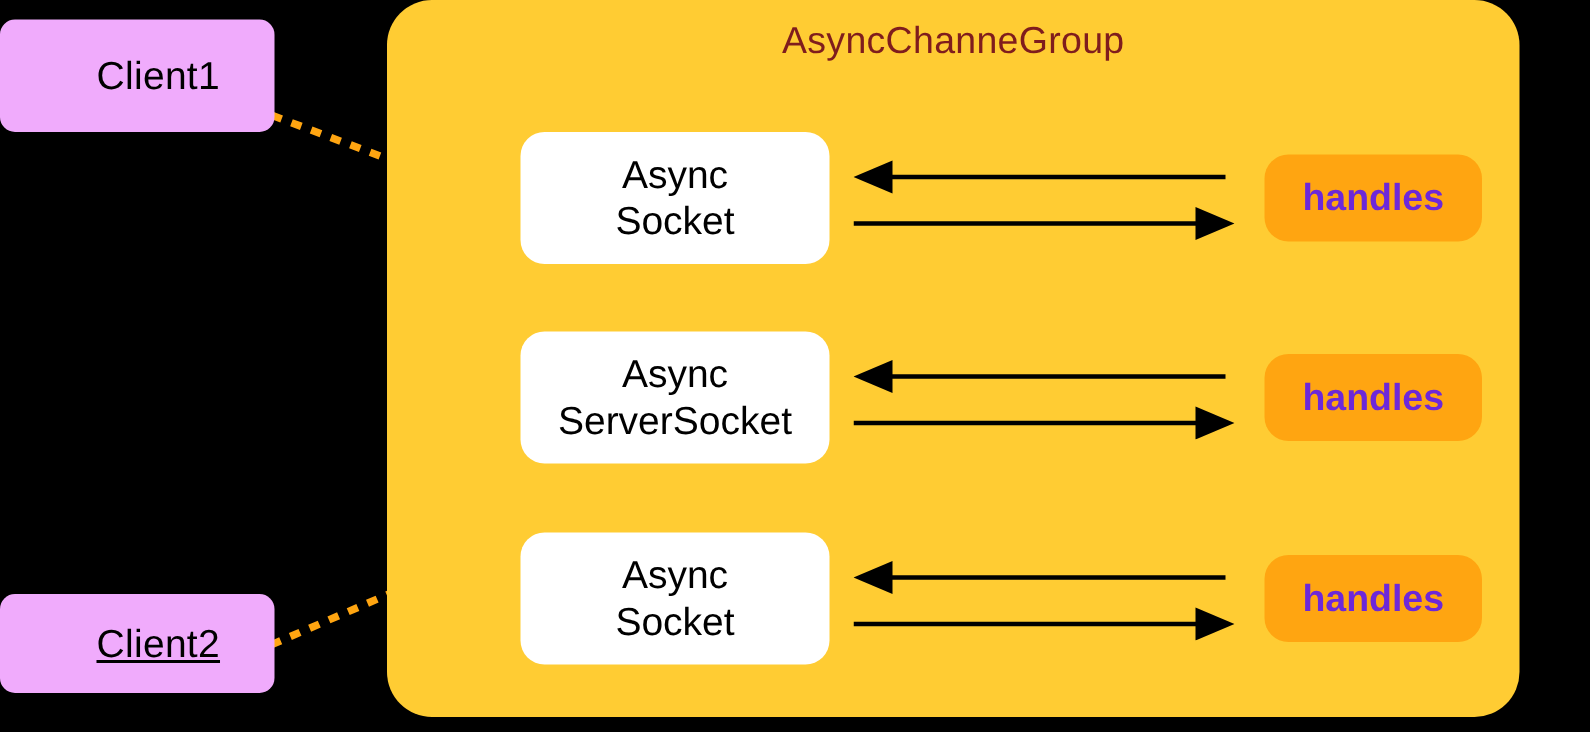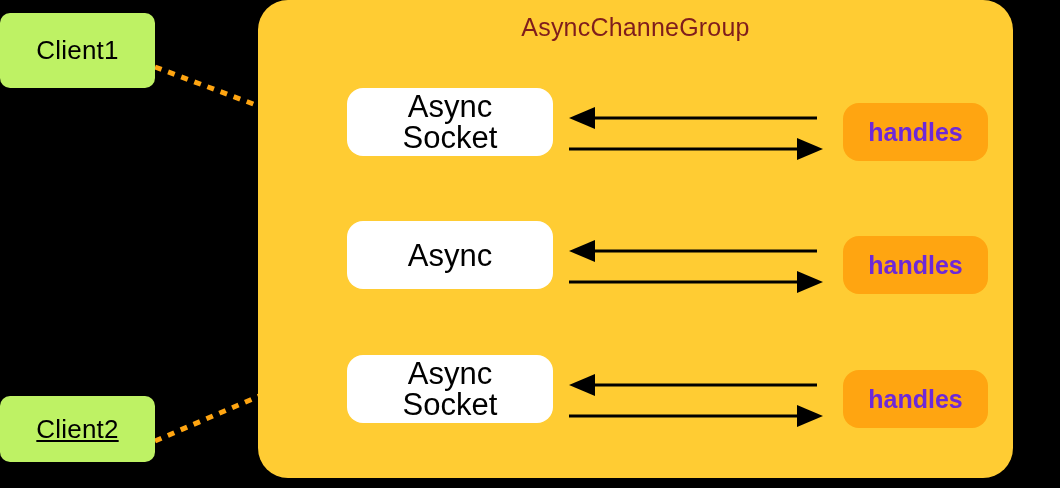--- a/index.html
+++ b/index.html
@@ -16,28 +16,29 @@
     height: 488px;
     background: #000000;
     overflow: hidden;
   }
 
   
   .client-box {
     position: absolute;
     left: 0px;
     width: 155px;
-    background: #bef264;
+    background: #f0abfc;
     border-radius: 10px;
     display: flex;
     align-items: center;
     justify-content: center;
     color: #000000;
     font-size: 26px;
     letter-spacing: 0.2px;
+    padding-left: 28px;
   }
   #client1-box { top: 13px; height: 75px; }
   #client2-box { top: 396px; height: 66px; text-decoration: underline; }
 
   
   .connector {
     position: absolute;
     left: 0;
     top: 0;
     width: 1060px;
@@ -75,29 +76,29 @@
   }
   #row-0 { top: 88px; }
   #row-1 { top: 221px; }
   #row-2 { top: 355px; }
 
   .channel-box {
     position: absolute;
     left: 89px;
     top: 0px;
     width: 206px;
-    height: 68px;
+    height: 88px;
     background: #FFFFFF;
     border-radius: 16px;
     display: flex;
     flex-direction: column;
     align-items: center;
     justify-content: center;
     color: #000000;
-    font-size: 31px;
+    font-size: 26px;
     line-height: 31px;
   }
   .channel-box .line { display: block; white-space: nowrap; }
 
   .arrows {
     position: absolute;
     left: 311px;
     top: 16px;
     width: 254px;
     height: 56px;
@@ -157,20 +158,21 @@
         </g>
       </svg>
       <div class="handles-pill">
         <span>handles</span>
       </div>
     </div>
 
     <div id="row-1" class="channel-row">
       <div class="channel-box">
         <span class="line">Async</span>
+        <span class="line">ServerSocket</span>
       </div>
       <svg class="arrows" viewBox="0 0 254 56" xmlns="http://www.w3.org/2000/svg">
         <g>
           <line x1="248" y1="14" x2="22" y2="14" stroke="#000000" stroke-width="3"></line>
           <polygon points="0,14 26,3 26,25" fill="#000000"></polygon>
         </g>
         <g>
           <line x1="0" y1="45" x2="232" y2="45" stroke="#000000" stroke-width="3"></line>
           <polygon points="254,45 228,34 228,56" fill="#000000"></polygon>
         </g>

